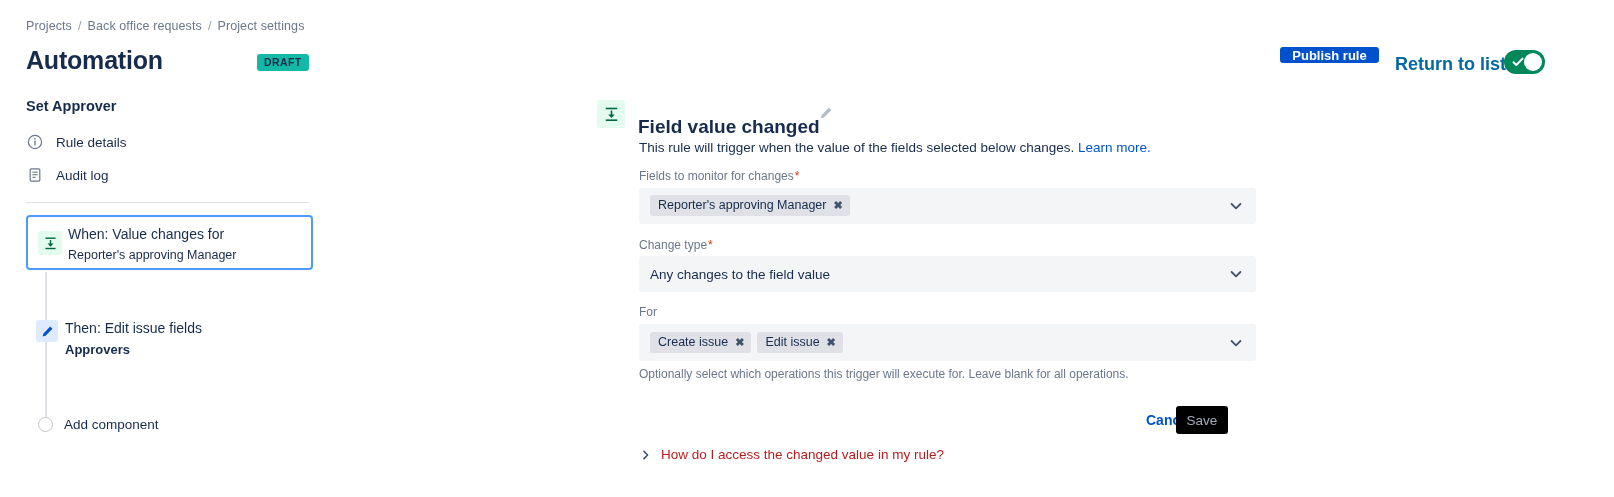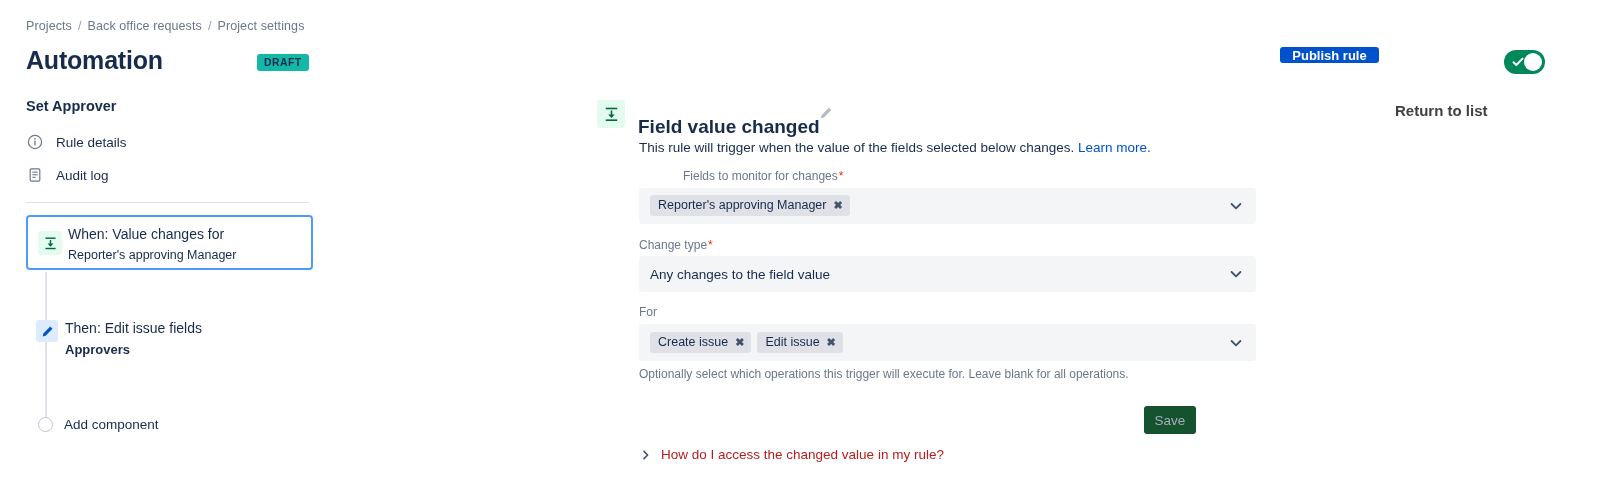--- a/index.html
+++ b/index.html
@@ -62,27 +62,26 @@
     border-radius: 3px;
     font-family: "Liberation Sans", sans-serif;
     font-size: 13px;
     font-weight: 700;
     cursor: pointer;
     padding: 0;
   }
   .return-to-list {
     position: absolute;
     left: 1395px; top: 54px;
-    font-size: 15px;
+    font-size: 18px;
     font-weight: 600;
-    color: #404040;
+    color: #0369a1;
     text-decoration: none;
     cursor: pointer;
     white-space: nowrap;
-    margin-top: 48px;
   }
   .enable-toggle {
     position: absolute;
     left: 1504px; top: 50px;
     width: 41px; height: 24px;
     background: #00875a;
     border-radius: 12px;
     cursor: pointer;
   }
   .enable-toggle .tick {
@@ -299,21 +298,21 @@
   }
   .tag .x {
     font-size: 11px;
     font-weight: 700;
     color: #42526e;
     cursor: pointer;
     line-height: 1;
   }
 
   
-  #label-fields { top: 169px; margin-left: 44px; }
+  #label-fields { top: 169px; }
   #select-fields {
     top: 188px; height: 36px;
     padding: 6px 34px 6px 10px;
   }
   
   #label-change-type { top: 238px; }
   #select-change-type {
     top: 256px; height: 36px;
     padding: 0 34px 0 10px;
     display: flex; align-items: center;
@@ -346,23 +345,23 @@
     font-weight: 600;
     color: #0052cc;
     background: none;
     border: none;
     font-family: "Liberation Sans", sans-serif;
     cursor: pointer;
     padding: 0;
   }
   .save-btn {
     position: absolute;
-    left: 1144px; top: 406px;
+    left: 1176px; top: 406px;
     width: 52px; height: 28px;
-    background: #14532d;
+    background: #000000;
     color: #a5adba;
     border: none;
     border-radius: 3px;
     font-family: "Liberation Sans", sans-serif;
     font-size: 13.5px;
     font-weight: 500;
     cursor: default;
     padding: 0;
   }
 

